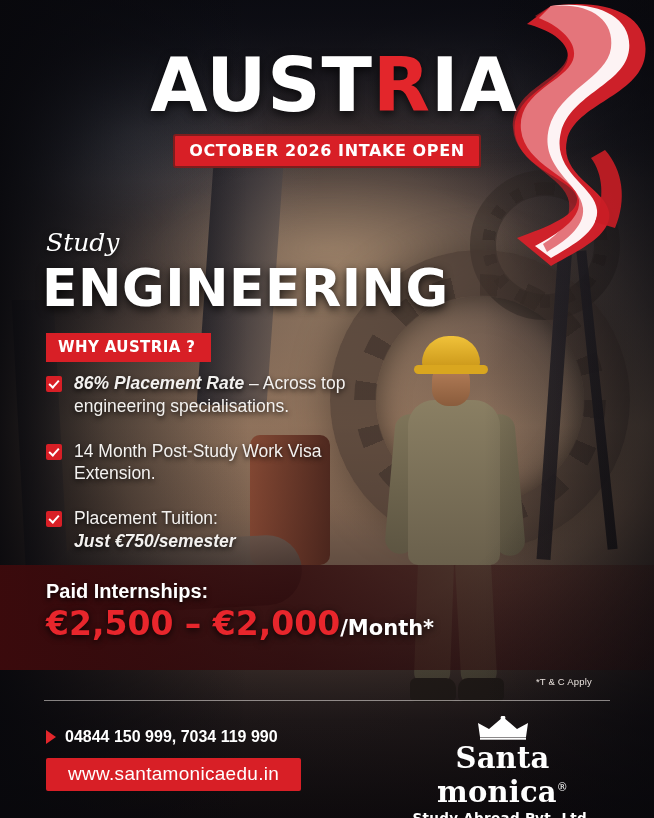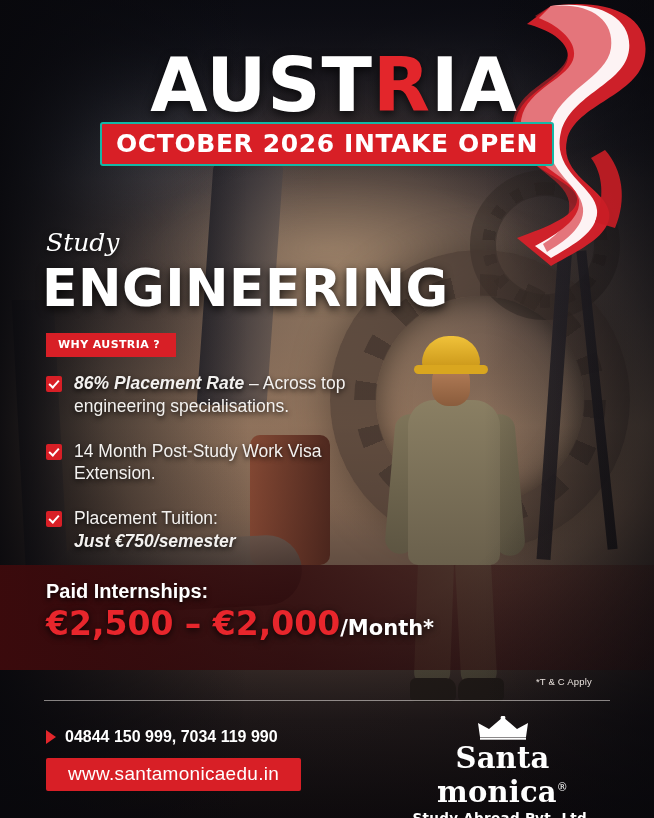--- a/index.html
+++ b/index.html
@@ -176,27 +176,28 @@
     font-weight: 800;
     letter-spacing: 1px;
     color: #ffffff;
     margin: 0;
     text-shadow: 0 3px 10px rgba(0,0,0,0.7);
     padding-left: 14px;
   }
   .headline .red { color: #e3262b; }
   .intake-badge {
     display: inline-block;
+    margin-top: 12px;
     background: #d81f26;
     color: #ffffff;
-    font-size: 25px;
+    font-size: 16px;
     font-weight: 700;
     letter-spacing: .6px;
     padding: 5px 14px 6px;
-    border: 2px solid #14b8a6;
+    border: 2px solid #7f1d1d;
     border-radius: 3px;
     font-family: "DejaVu Sans", sans-serif;
   }
 
   
   .study {
     position: absolute; left: 46px; top: 228px;
     font-family: "DejaVu Serif", serif;
     font-style: italic;
     font-size: 25px;
@@ -211,21 +212,21 @@
     letter-spacing: .5px;
     color: #ffffff;
     text-shadow: 0 3px 10px rgba(0,0,0,.8);
   }
 
   
   .why-tag {
     position: absolute; left: 46px; top: 333px;
     background: #d81f26;
     color: #fff;
-    font-size: 11px;
+    font-size: 15px;
     font-weight: 700;
     letter-spacing: .4px;
     padding: 5px 16px 6px 12px;
     font-family: "DejaVu Sans", sans-serif;
   }
 
   
   .bullets { position: absolute; left: 46px; top: 372px; width: 360px; }
   .bullet { display: flex; align-items: flex-start; margin-bottom: 22px; }
   .tick {

